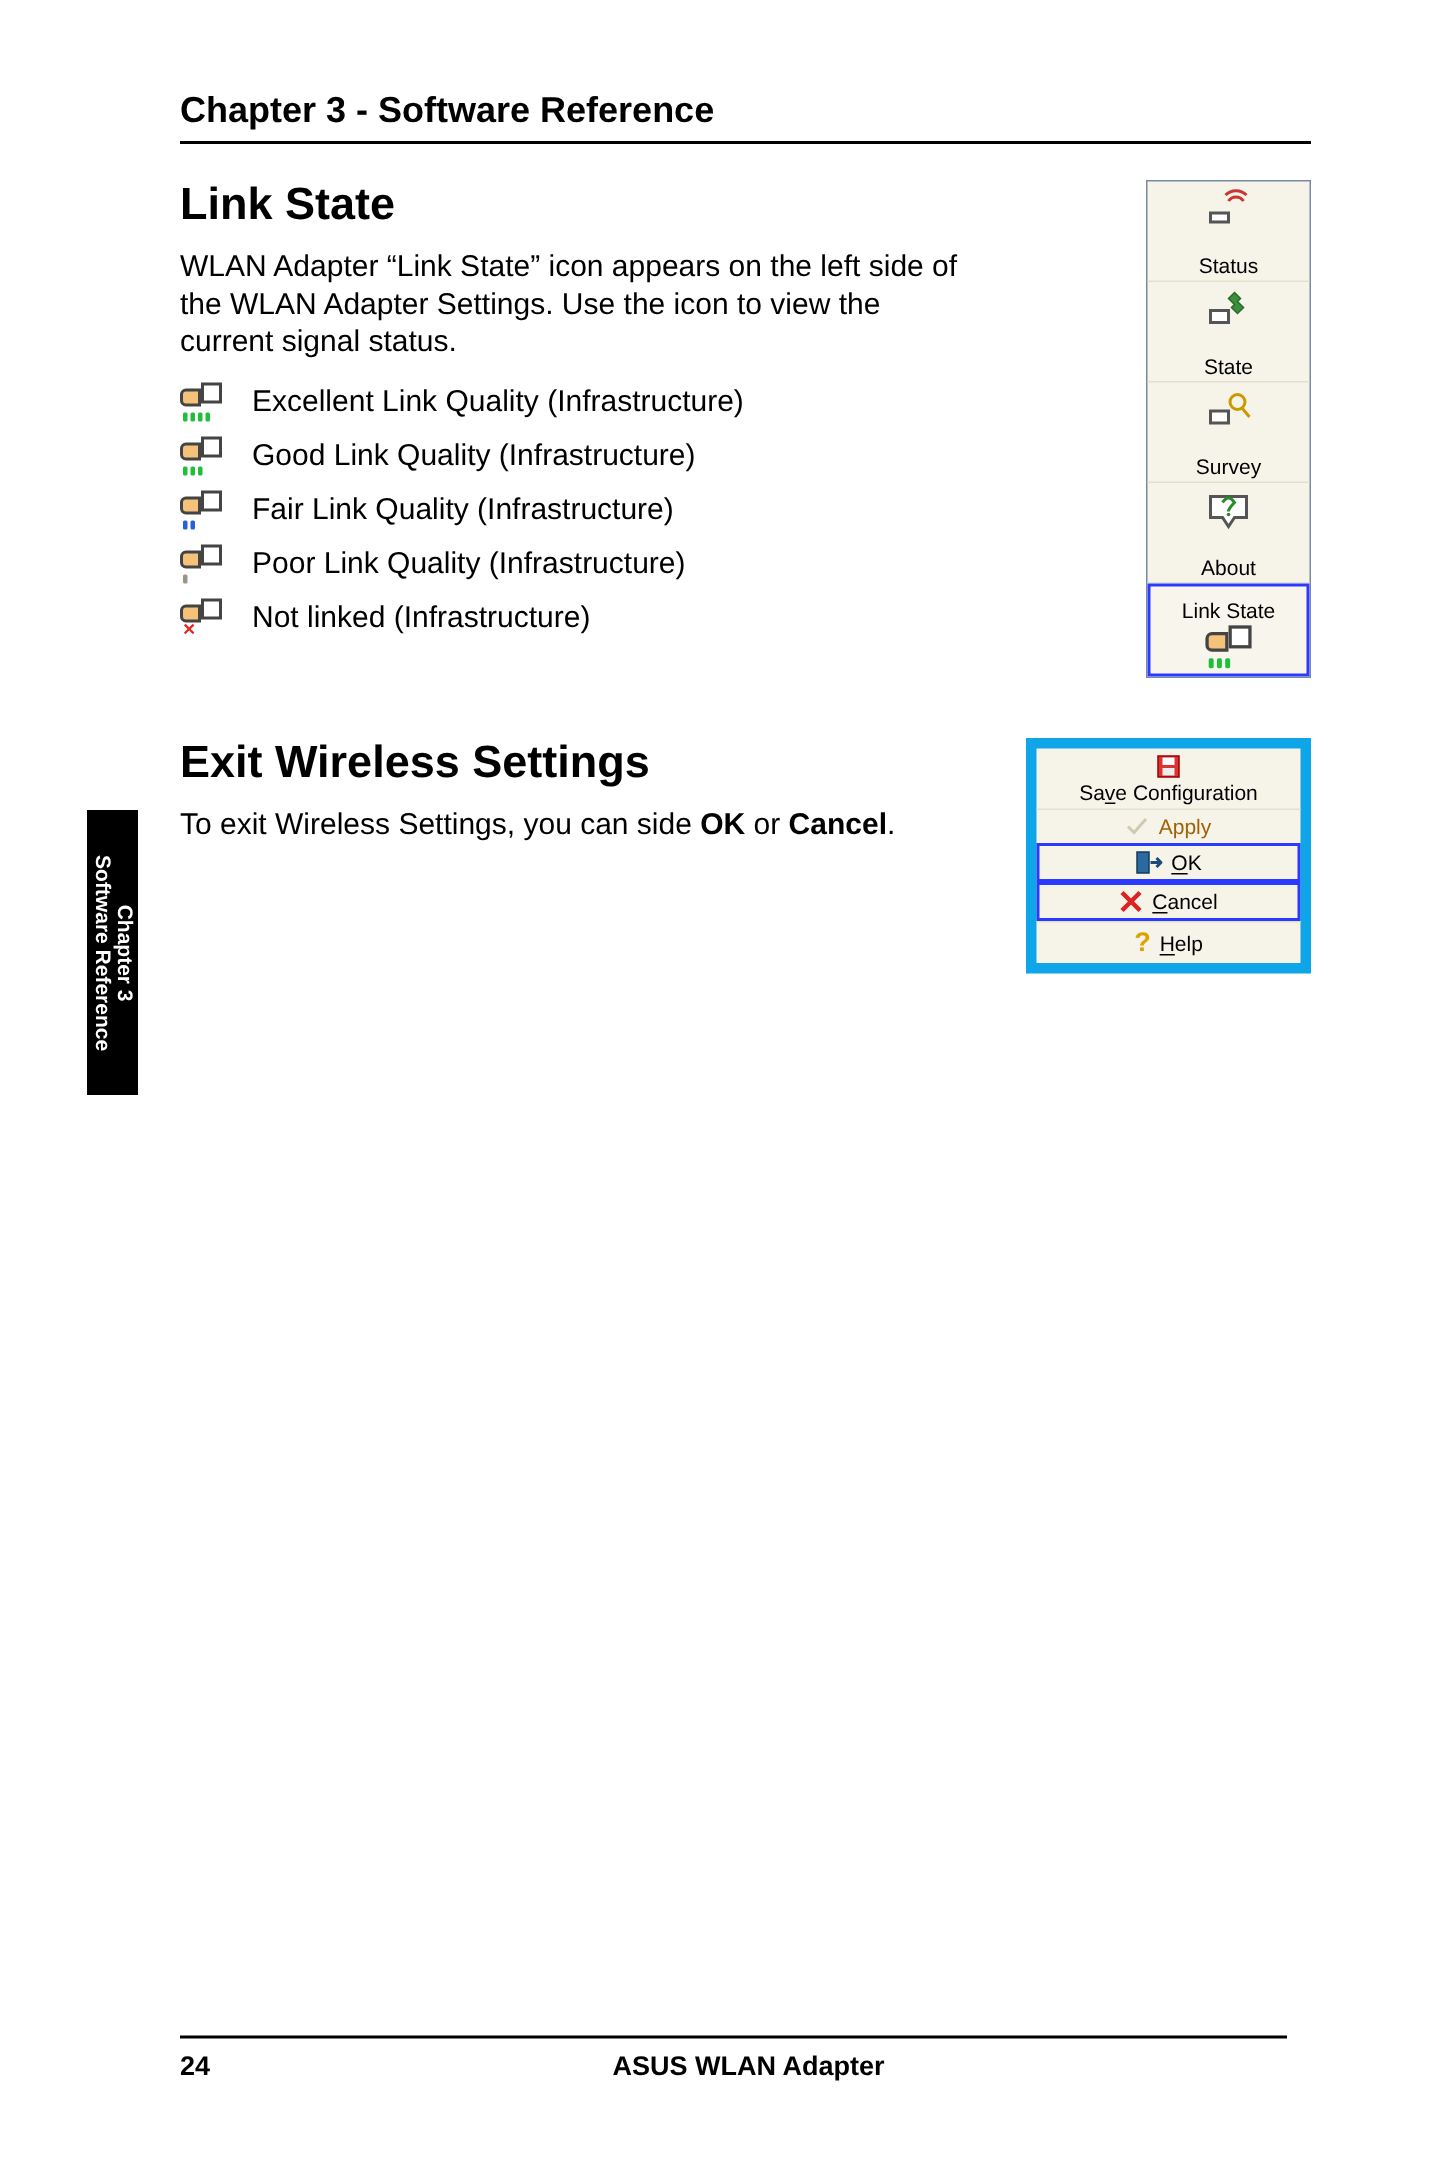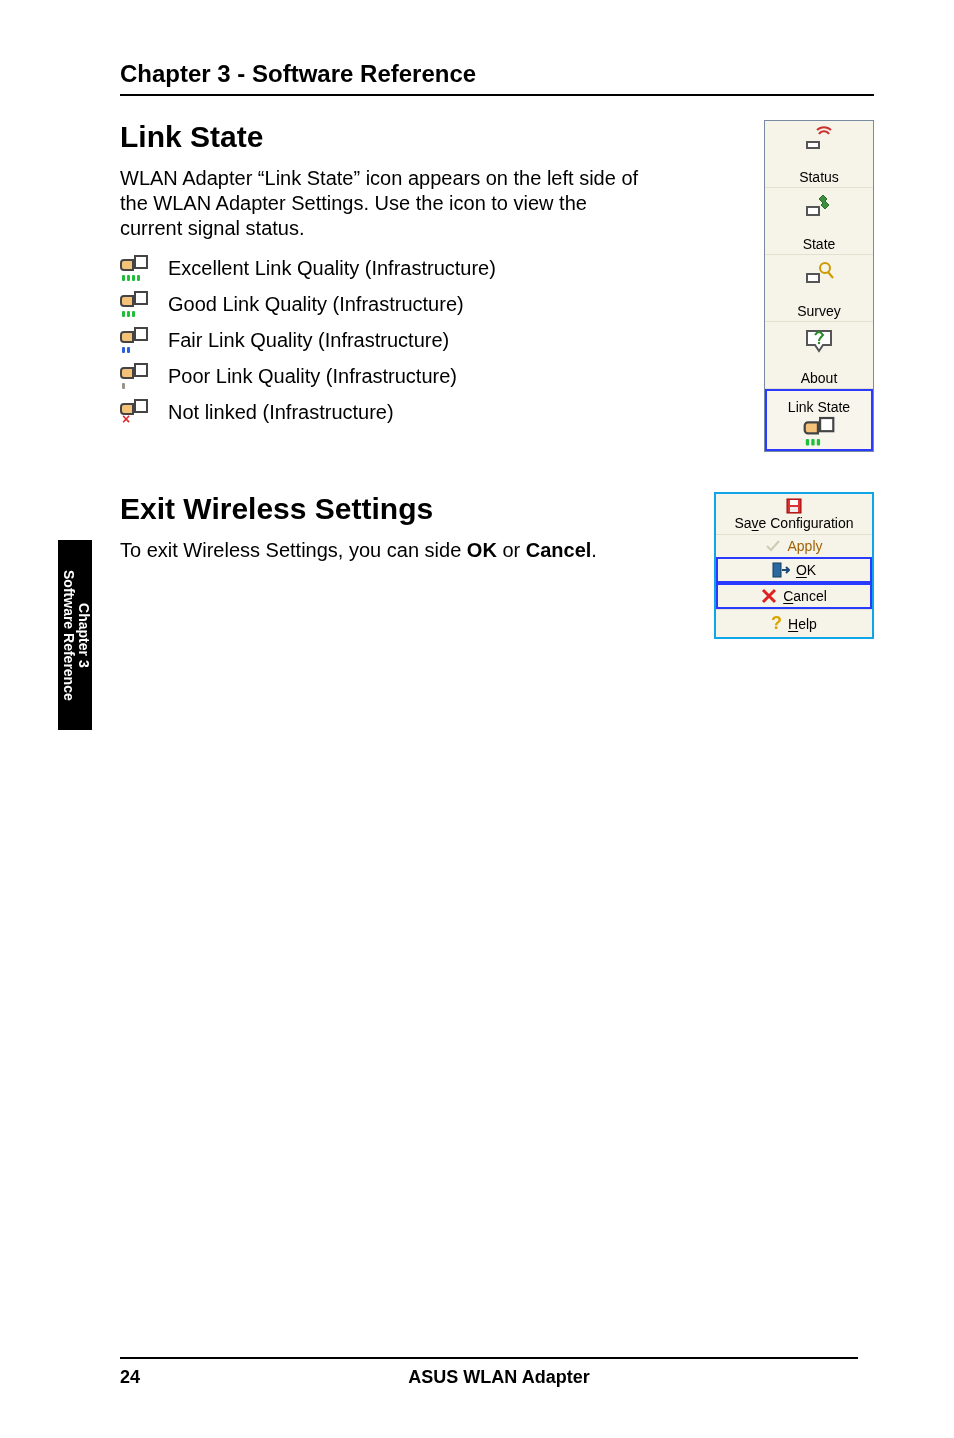--- a/index.html
+++ b/index.html
@@ -18,21 +18,21 @@
   .rp-label { margin-top: 16px; }
   .rp-icon { width: 36px; height: 28px; display: flex; align-items: center; justify-content: center; }
 
   .quality-list { margin-top: 14px; }
   .q-row { display: flex; align-items: center; margin-bottom: 10px; }
   .q-icon { width: 30px; height: 26px; margin-right: 18px; position: relative; }
   .q-text { font-size: 20px; }
 
   .exit-block { display: flex; align-items: flex-start; margin-top: 40px; gap: 34px; }
   .exit-left { max-width: 530px; }
-  .exit-panel { width: 160px; border: 2px solid #0ea5e9; background: #f6f4e8; font-family: Tahoma, Arial, sans-serif; font-size: 14px; margin-left: auto; }
+  .exit-panel { width: 190px; border: 7px solid #0ea5e9; background: #f6f4e8; font-family: Tahoma, Arial, sans-serif; font-size: 14px; margin-left: auto; }
   .ep-row { display: flex; align-items: center; justify-content: center; padding: 3px 0; border-top: 1px solid #e4e0d0; gap: 6px; }
   .ep-row:first-child { border-top: none; flex-direction: column; gap: 0; }
   .ep-row.sel { border: 2px solid #2a3aff; }
   .ep-label-u { text-decoration: underline; text-decoration-thickness: 1px; text-underline-offset: 2px; }
   .ep-disabled { color: #a16207; }
 
   .side-tab { position: absolute; left: 58px; top: 540px; width: 34px; height: 190px; background: #000; color: #fff; display: flex; align-items: center; justify-content: center; }
   .side-tab-inner { transform: rotate(90deg); white-space: nowrap; font-family: Arial, Helvetica, sans-serif; font-weight: bold; font-size: 14px; text-align: center; line-height: 1.1; }
 
   .footer { position: absolute; left: 0; right: 16px; bottom: 50px; padding: 0 80px 0 120px; }

